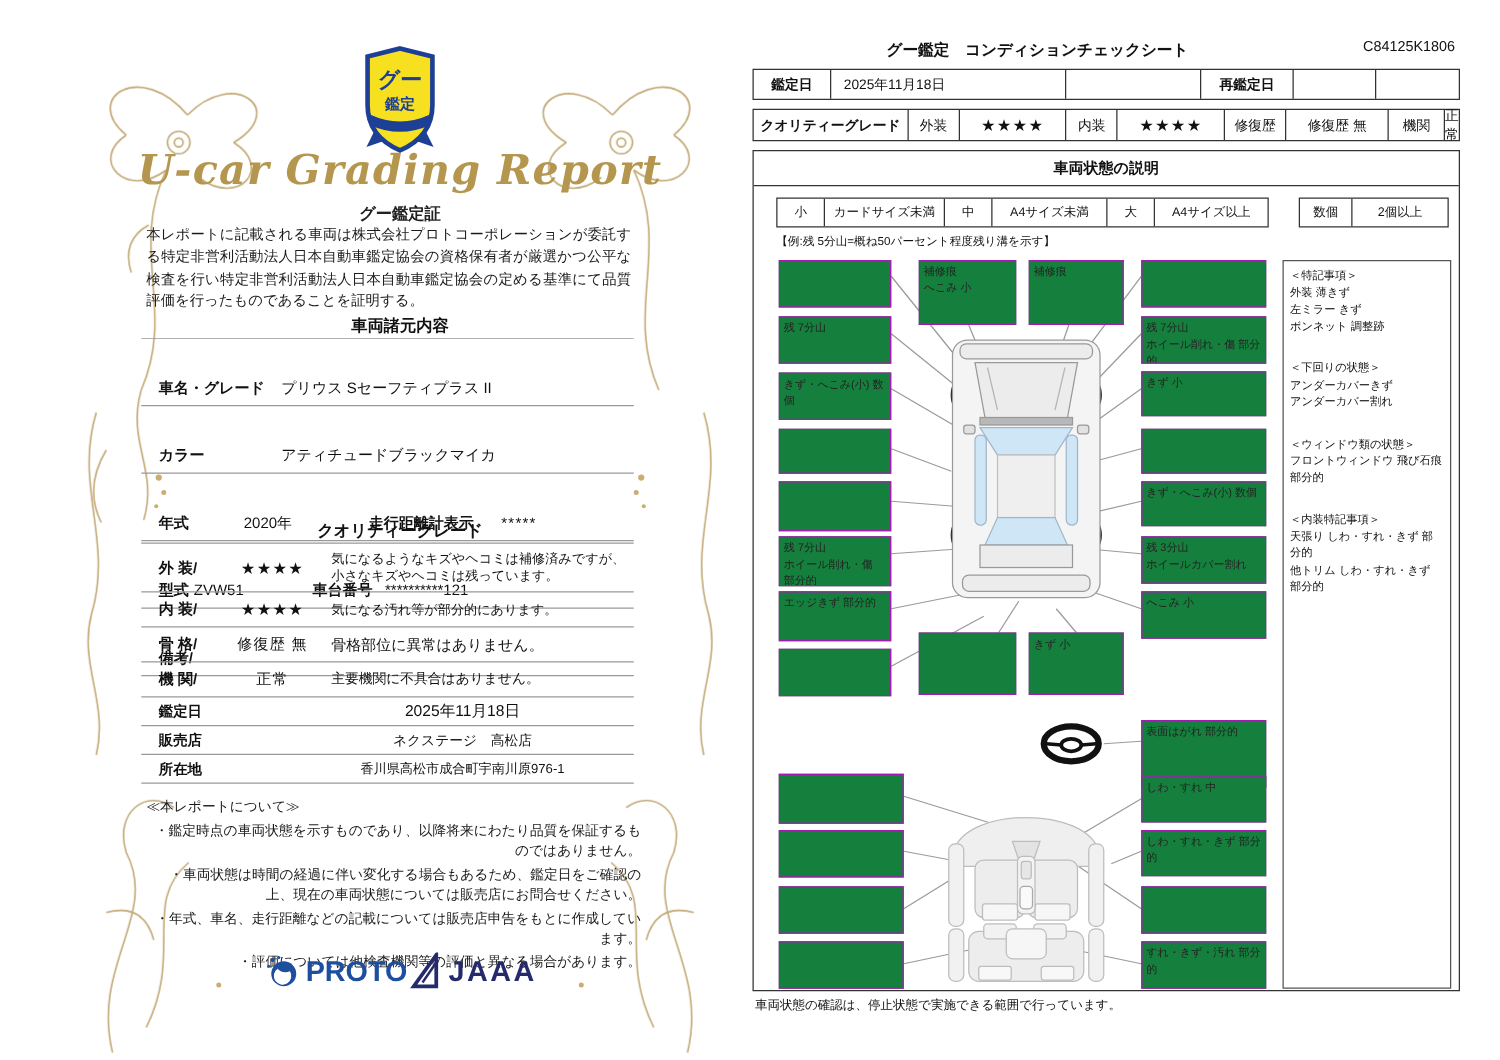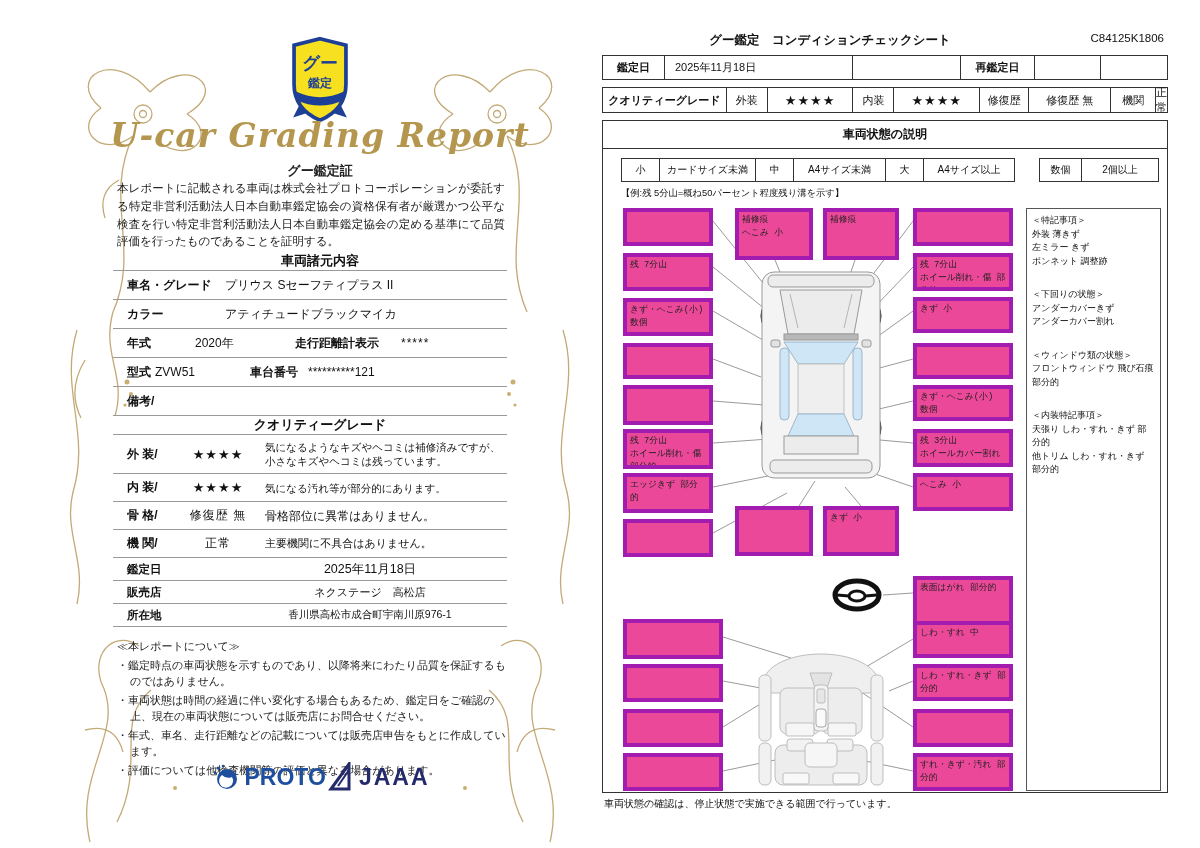--- a/index.html
+++ b/index.html
@@ -12,33 +12,33 @@
   .badge { position:absolute; left:50%; top:6px; transform:translateX(-50%); width:66px; height:88px; }
   .lp-title { position:absolute; left:0; top:86px; width:100%; text-align:center;
               font-family:"DejaVu Serif", serif; font-style:italic; font-weight:bold;
               font-size:33px; color:#b5964e; letter-spacing:1px; }
   .lp-subtitle { position:absolute; left:0; top:132px; width:100%; text-align:center;
                  font-weight:bold; font-size:13px; color:#222; }
   .lp-intro { position:absolute; left:62px; top:150px; width:388px; font-size:11.5px;
               line-height:1.55; color:#1a1a1a; text-align:justify; font-family:"Liberation Serif", serif; }
   .lp-sec-title { position:absolute; width:100%; text-align:center; font-weight:bold; font-size:13px; color:#111; }
   .spec-table { position:absolute; left:58px; top:240px; width:394px; border-top:1px solid #999; }
-  .spec-row { display:flex; align-items:center; min-height:29px; border-bottom:1px solid #999; font-size:12px; color:#111; }
+  .spec-row { display:flex; align-items:center; min-height:29px; border-bottom:1px solid #999; font-size:12px; color:#111;margin-top:25px; }
   .spec-row .lbl { font-weight:bold; }
   .grade-table { position:absolute; left:58px; top:404px; width:394px; border-top:1px solid #999; }
   .grade-row { display:flex; align-items:center; border-bottom:1px solid #999; padding:5px 0; font-size:12px; color:#111; }
   .grade-row .glbl { width:62px; font-weight:bold; padding-left:14px; white-space:nowrap; }
   .grade-row .gval { width:86px; text-align:center; font-size:12px; letter-spacing:1px; white-space:nowrap; }
   .grade-row .gdesc { flex:1; font-size:10.5px; line-height:1.35; padding-left:4px; }
   .info-row { display:flex; align-items:center; min-height:23px; border-bottom:1px solid #999; font-size:11.5px; color:#111; }
   .info-row .lbl { width:120px; font-weight:bold; padding-left:14px; }
   .info-row .val { flex:1; text-align:center; }
   .about { position:absolute; left:62px; top:608px; width:396px; font-size:11px; line-height:1.5;
            color:#1a1a1a; font-family:"Liberation Serif", serif; }
-  .about .bullet { padding-left:13px; text-indent:-13px; margin-top:2px; }
+  .about .bullet { padding-left:13px; text-indent:-13px; margin-top:2px;text-align:right; }
   .logos { position:absolute; left:0; top:732px; width:100%; display:flex; justify-content:center; gap:2px; align-items:center; }
   .proto-wrap { display:flex; align-items:center; gap:4px; }
   .proto-text { font-size:23px; font-weight:800; color:#1d4f9e; letter-spacing:0px; }
   .jaaa-wrap { display:flex; align-items:center; gap:5px; }
   .jaaa-text { font-size:23px; font-weight:800; color:#252a6b; letter-spacing:2px; }
 
   
   .page-right { position:absolute; left:600px; top:30px; width:572px; height:800px; background:#fff; }
   .rp-title { position:absolute; left:0; top:2px; width:460px; text-align:center; font-weight:bold; font-size:12.5px; color:#111; }
   .rp-code { position:absolute; right:8px; top:2px; font-size:11.5px; color:#111; }
@@ -46,22 +46,22 @@
   .t-cell { display:flex; align-items:center; justify-content:center; border-right:1px solid #333;
             font-size:11px; color:#111; height:100%; }
   .t-cell:last-child { border-right:none; }
   .main-box { position:absolute; left:2px; top:90px; width:566px; height:673px; border:1px solid #333; background:#fff; }
   .mb-header { height:28px; border-bottom:1px solid #333; display:flex; align-items:center; justify-content:center;
                font-weight:bold; font-size:12px; color:#111; }
   .legend { position:absolute; display:flex; border:1px solid #333; height:24px; }
   .legend .lg-cell { display:flex; align-items:center; justify-content:center; border-right:1px solid #333; font-size:10px; color:#111; }
   .legend .lg-cell:last-child { border-right:none; }
   .tire-note { position:absolute; left:18px; top:66px; font-size:9.3px; line-height:1.45; color:#111; }
-  .ann { position:absolute; border:4px solid #a21caf; background:#ec4899; font-size:8.8px; line-height:1.45;
-         padding:2px 3px; white-space:pre-line; color:#222; overflow:hidden;font-family:Liberation Mono, monospace; }
+  .ann { position:absolute; border:1px solid #a21caf; background:#15803d; font-size:8.8px; line-height:1.45;
+         padding:2px 3px; white-space:pre-line; color:#222; overflow:hidden; }
   .special { position:absolute; left:423px; top:87px; width:135px; height:583px; border:1px solid #555;
              padding:5px 5px; font-size:9px; line-height:1.5; color:#111; }
   .special .sn-heading { margin-top:20px; }
   .special .sn-heading:first-child { margin-top:0; }
   .special .sn-lines { white-space:pre-line; }
   .rp-footer { position:absolute; left:4px; top:767px; font-size:10px; color:#111; }
   svg { display:block; }
 </style>
 </head>
 <body>

